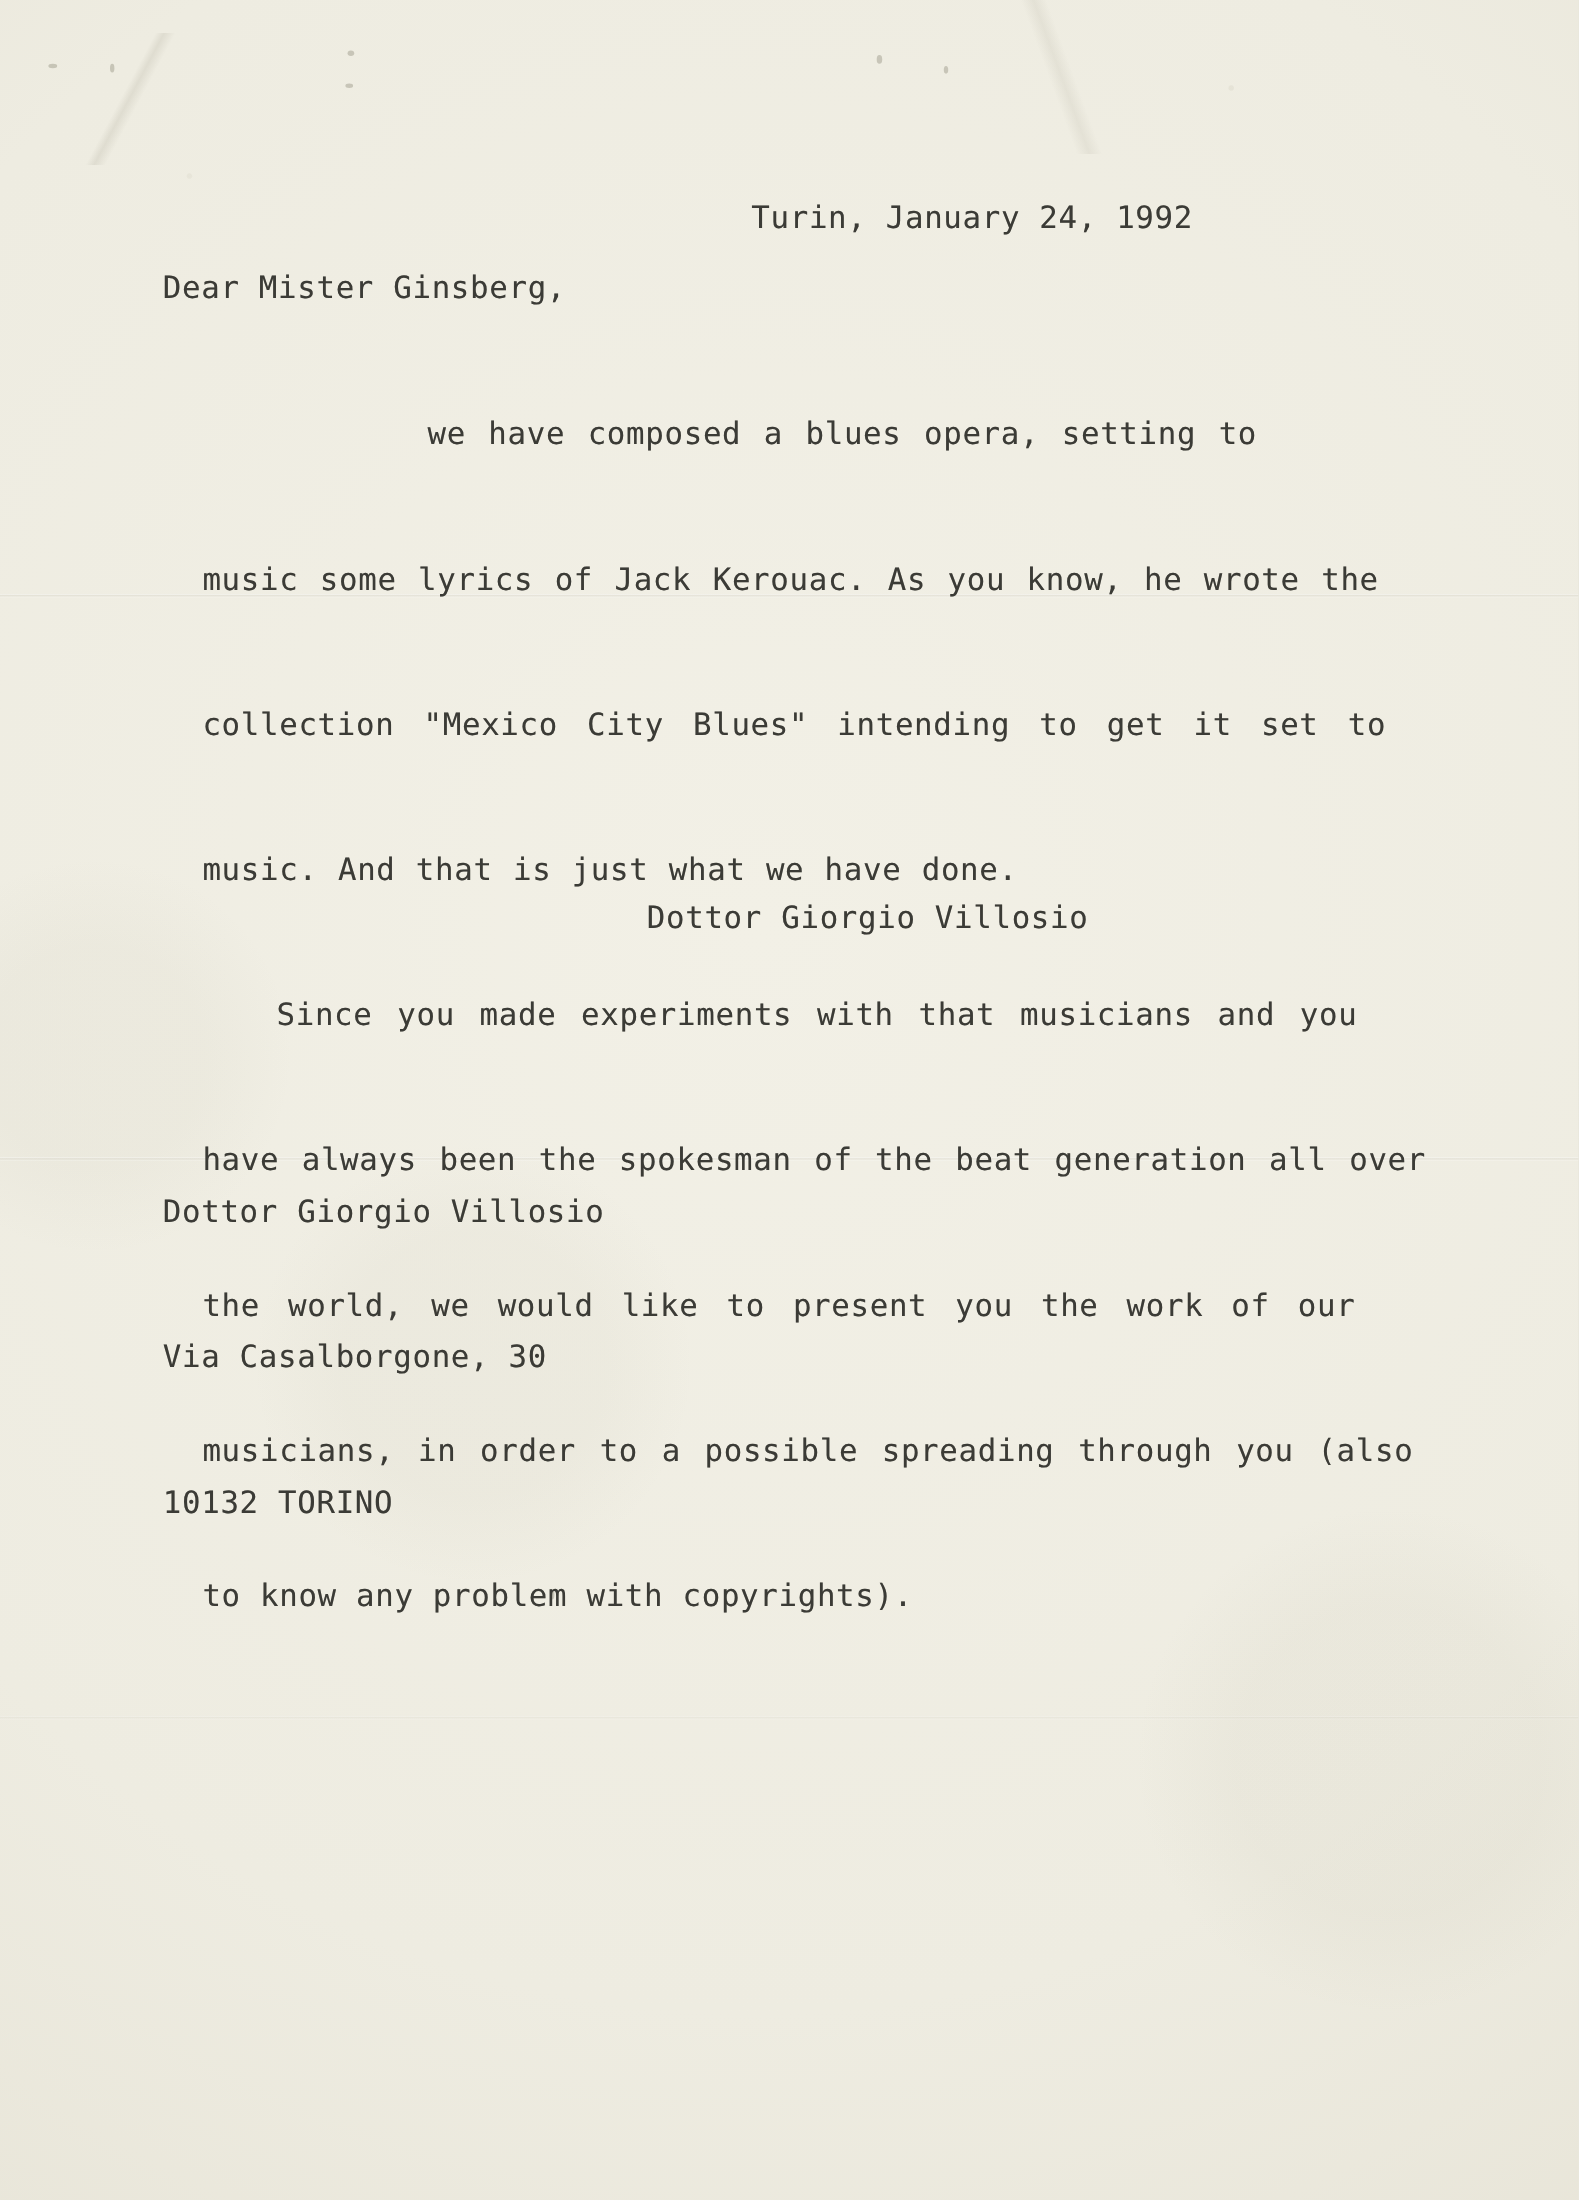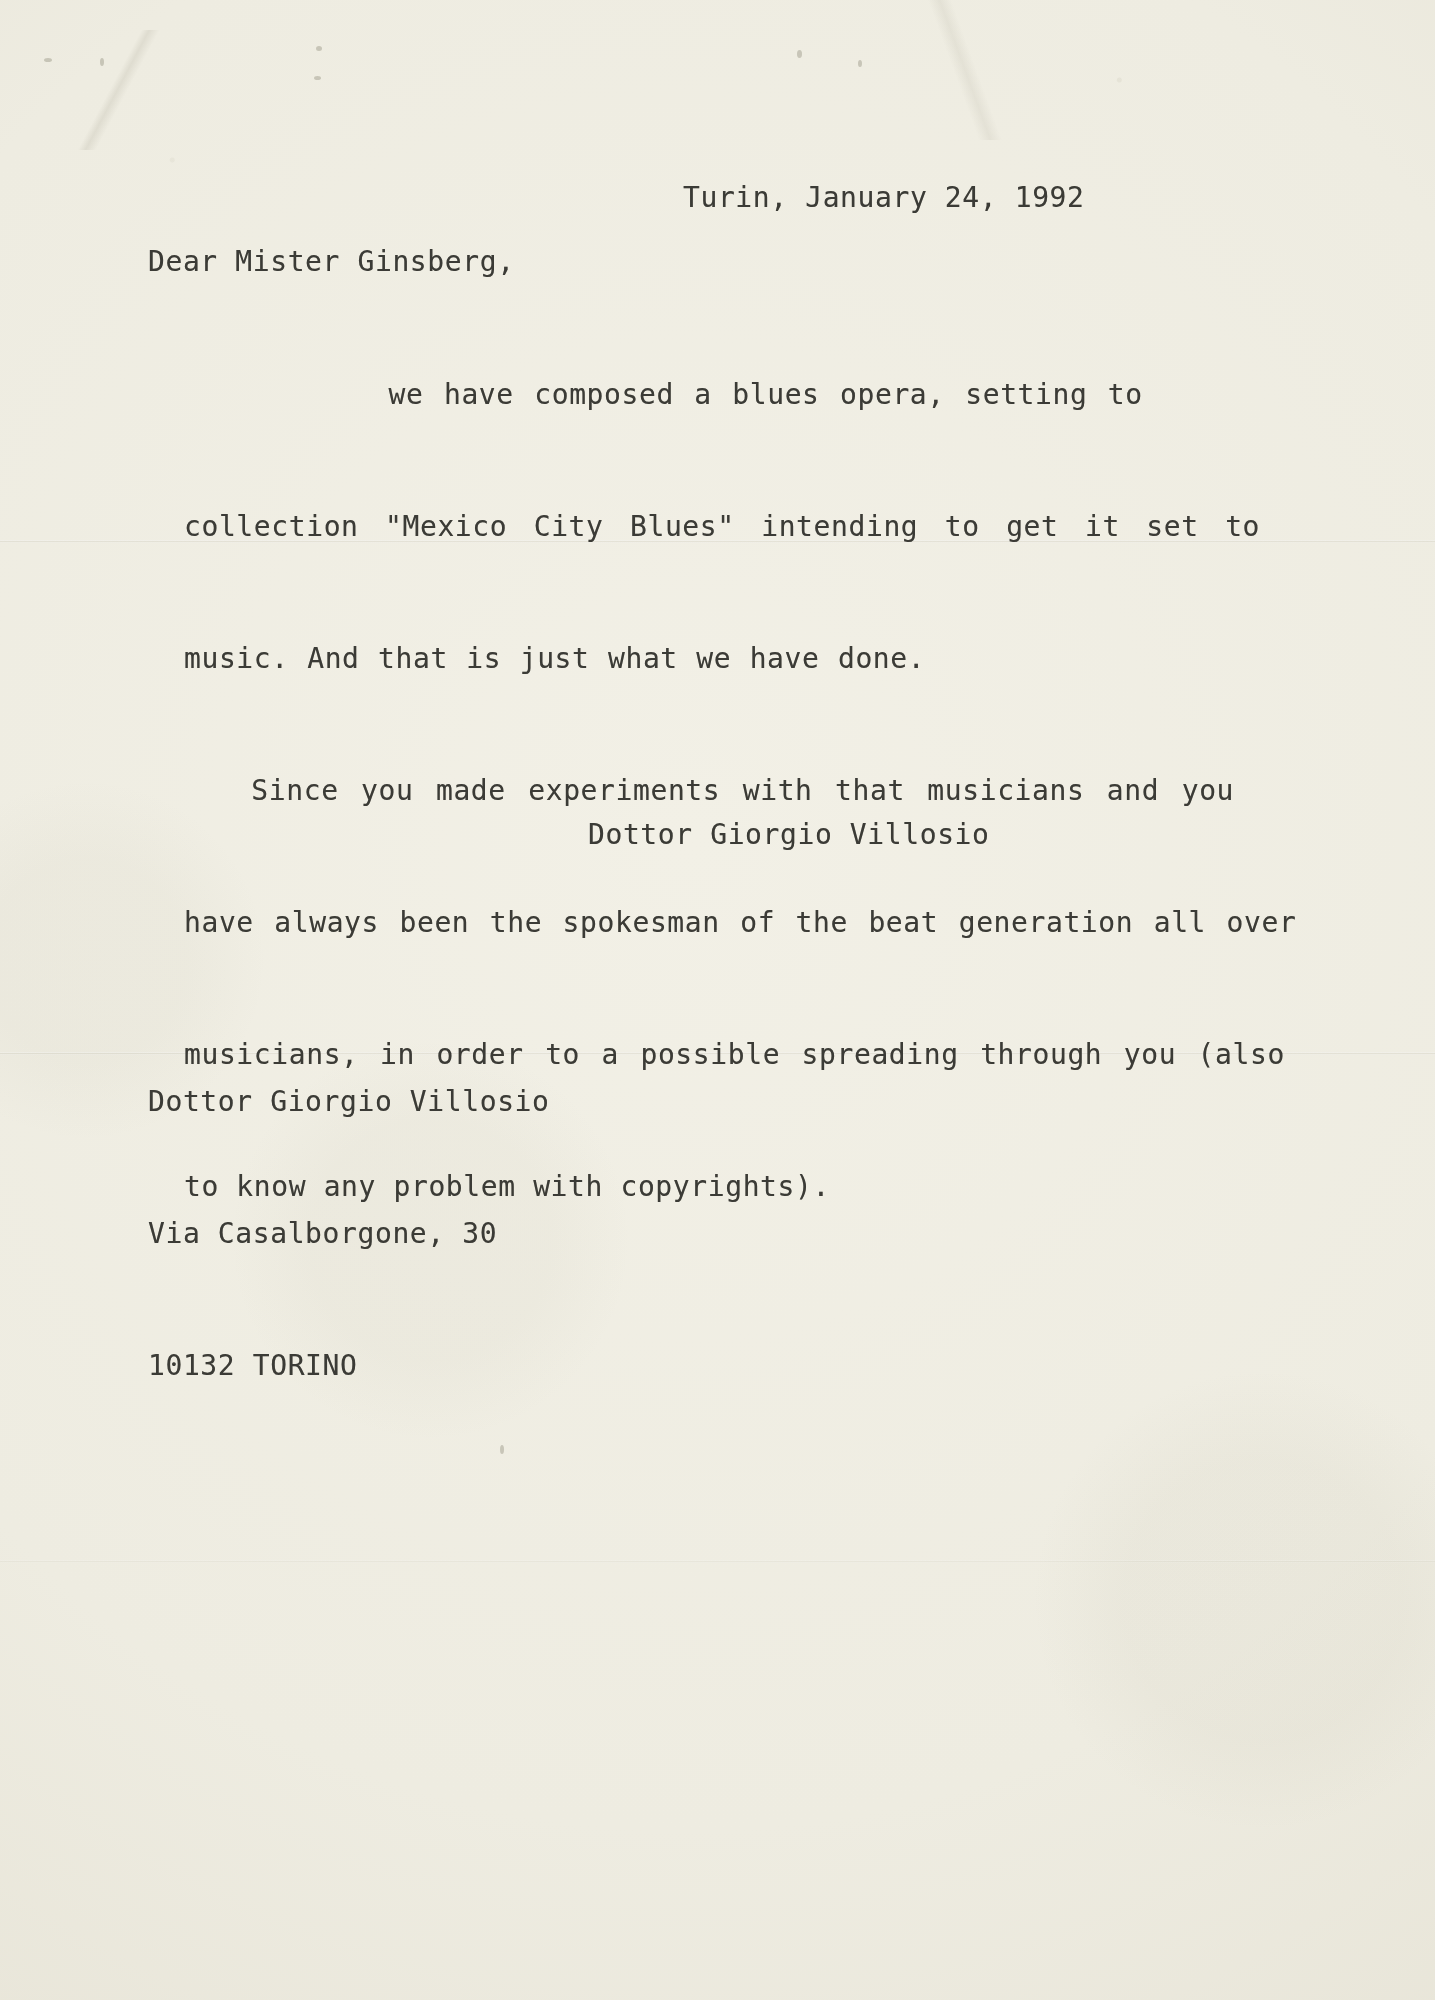--- a/index.html
+++ b/index.html
@@ -166,24 +166,26 @@
   <div class="speck" style="left:500px; top:1445px; width:4px; height:9px;"></div>
 
   <div class="content">
 
     <div class="tw date-line">Turin, January 24, 1992</div>
 
     <div class="tw salutation">Dear Mister Ginsberg,</div>
 
     <div class="tw body-block">
       <span class="line j1">          we have composed a blues opera, setting to</span>
+      <span class="line j2">music some lyrics of Jack Kerouac. As you know, he wrote the</span>
       <span class="line j3">collection "Mexico City Blues" intending to get it set to</span>
       <span class="line j4">music. And that is just what we have done.</span>
       <span class="line j5">   Since you made experiments with that musicians and you</span>
       <span class="line j6">have always been the spokesman of the beat generation all over</span>
+      <span class="line j7">the world, we would like to present you the work of our</span>
       <span class="line j8">musicians, in order to a possible spreading through you (also</span>
       <span class="line j9">to know any problem with copyrights).</span>
     </div>
 
 
     <div class="tw signature">Dottor Giorgio Villosio</div>
 
     <div class="tw address">
       <span class="line">Dottor Giorgio Villosio</span>
       <span class="line">Via Casalborgone, 30</span>

